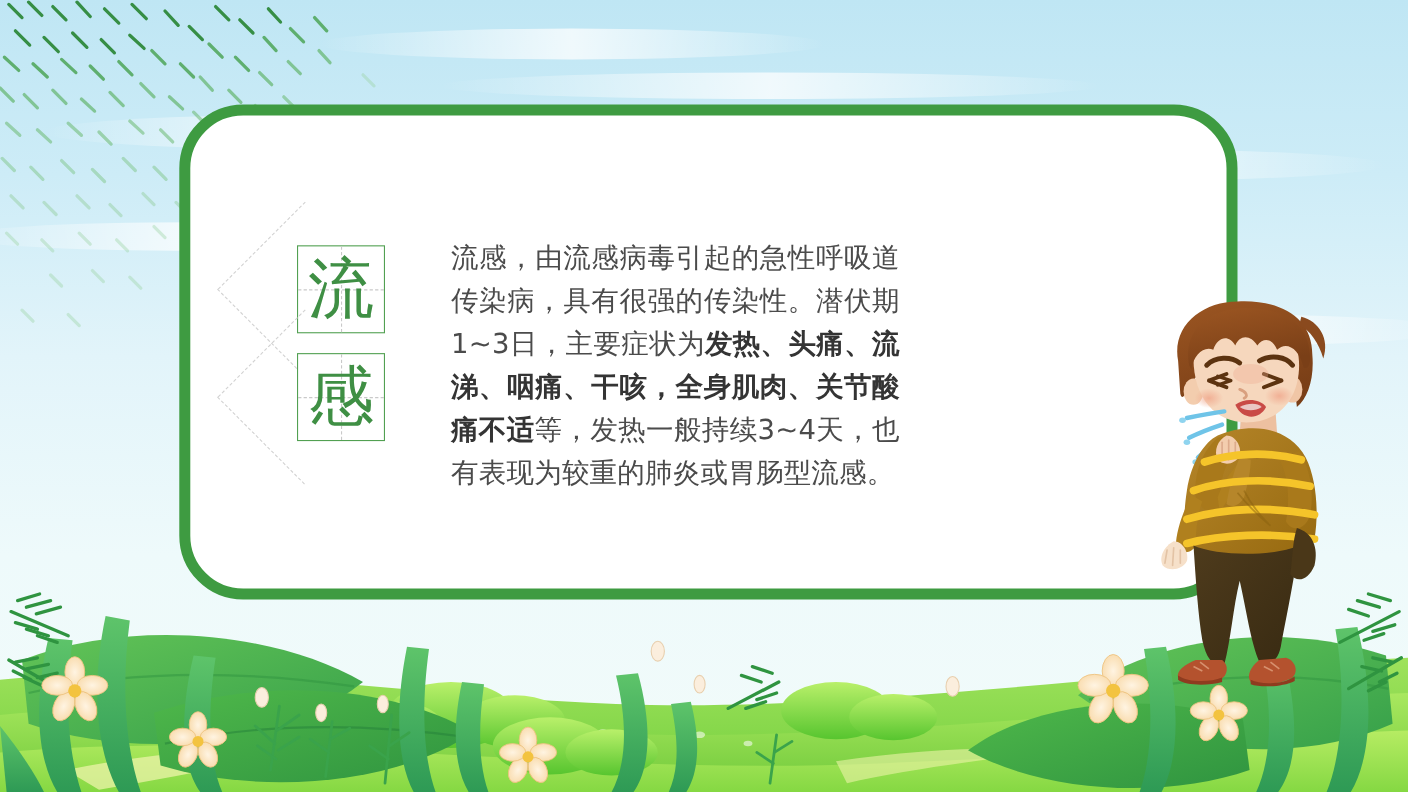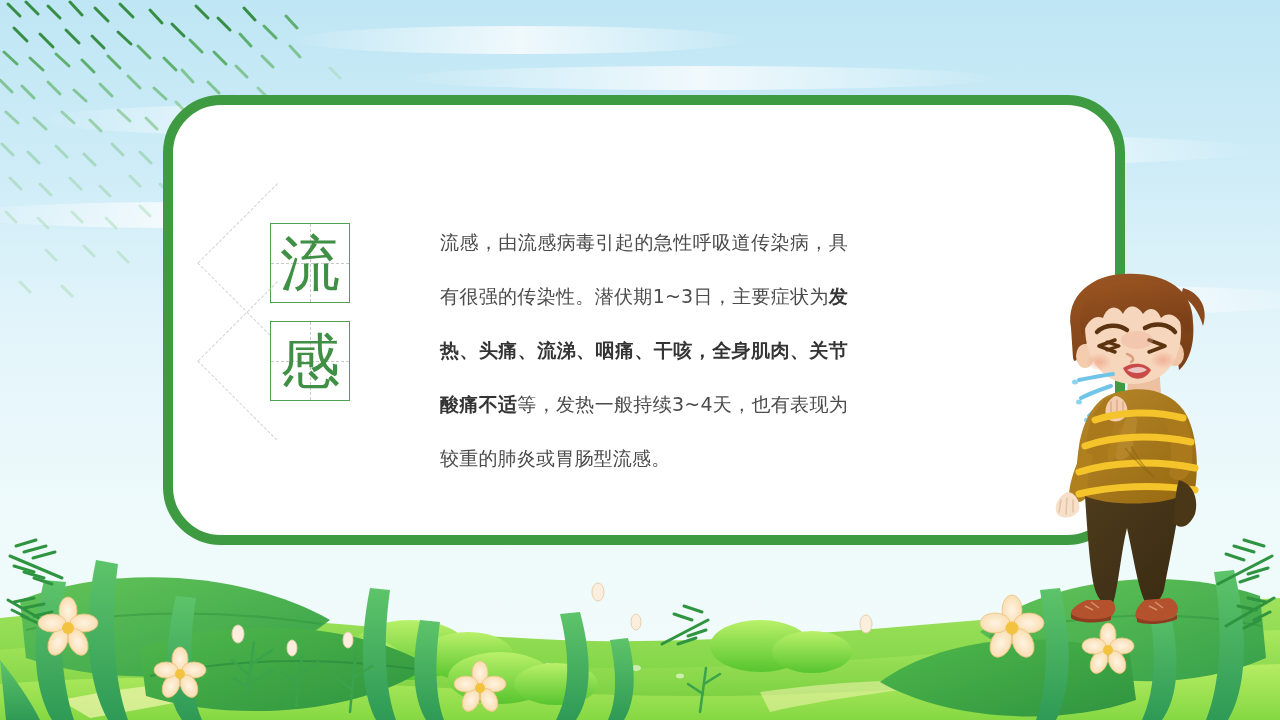--- a/index.html
+++ b/index.html
@@ -51,29 +51,28 @@
     display:flex; align-items:center; justify-content:center;
     font-family:"DejaVu Sans","Liberation Sans",sans-serif;
     font-size:60px; line-height:1; color:#3f8f44; font-weight:400;
   }
 
   
   .copy{
     position:absolute;
     left:237px; top:110px;
     width:408px;
-    font-size:19px;
-    line-height:54px;
+    font-size:25px;
+    line-height:39px;
     letter-spacing:0.2px;
     color:#4b4b4b;
     text-align:justify;
     text-justify:inter-character;
     font-family:"DejaVu Sans","Liberation Sans",sans-serif;
     z-index:22;
-    margin-left:30px;
   }
   .copy b{ color:#343434; font-weight:bold; }
 
   
   .boy{
     position:absolute;
     left:868px; top:165px;
     width:200px; height:355px;
     z-index:23;
   }

